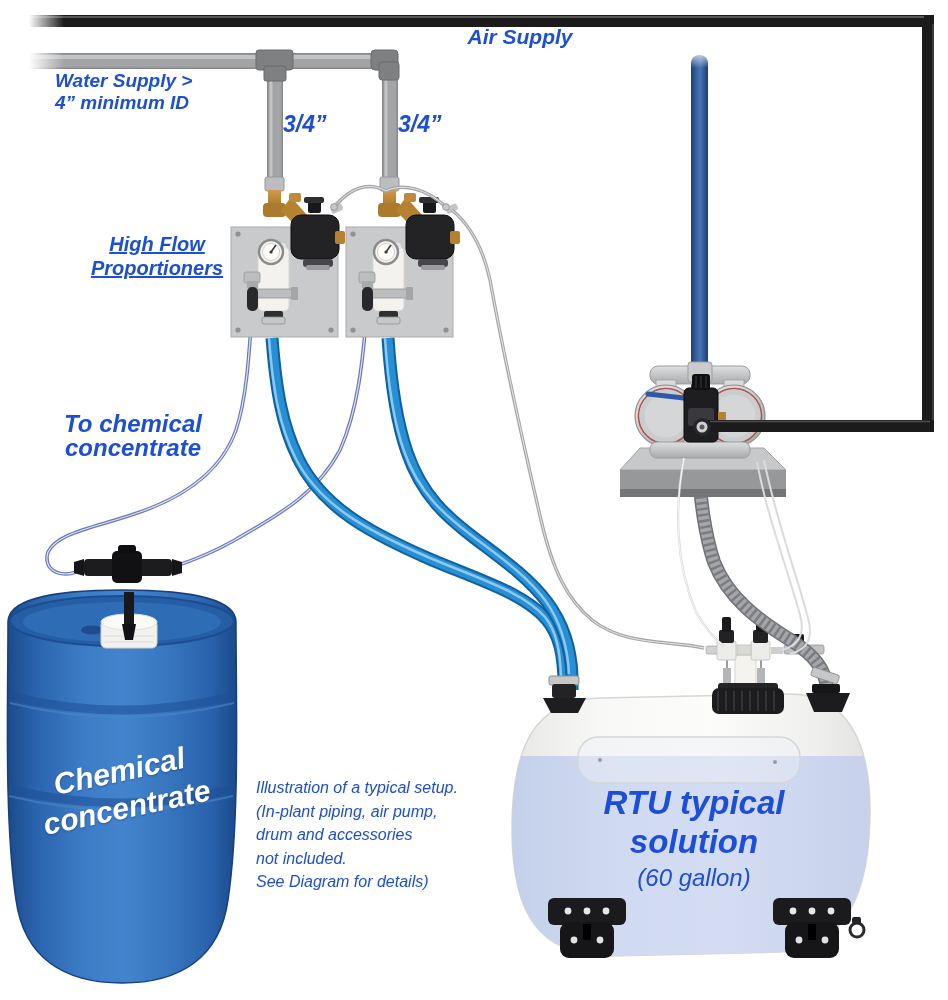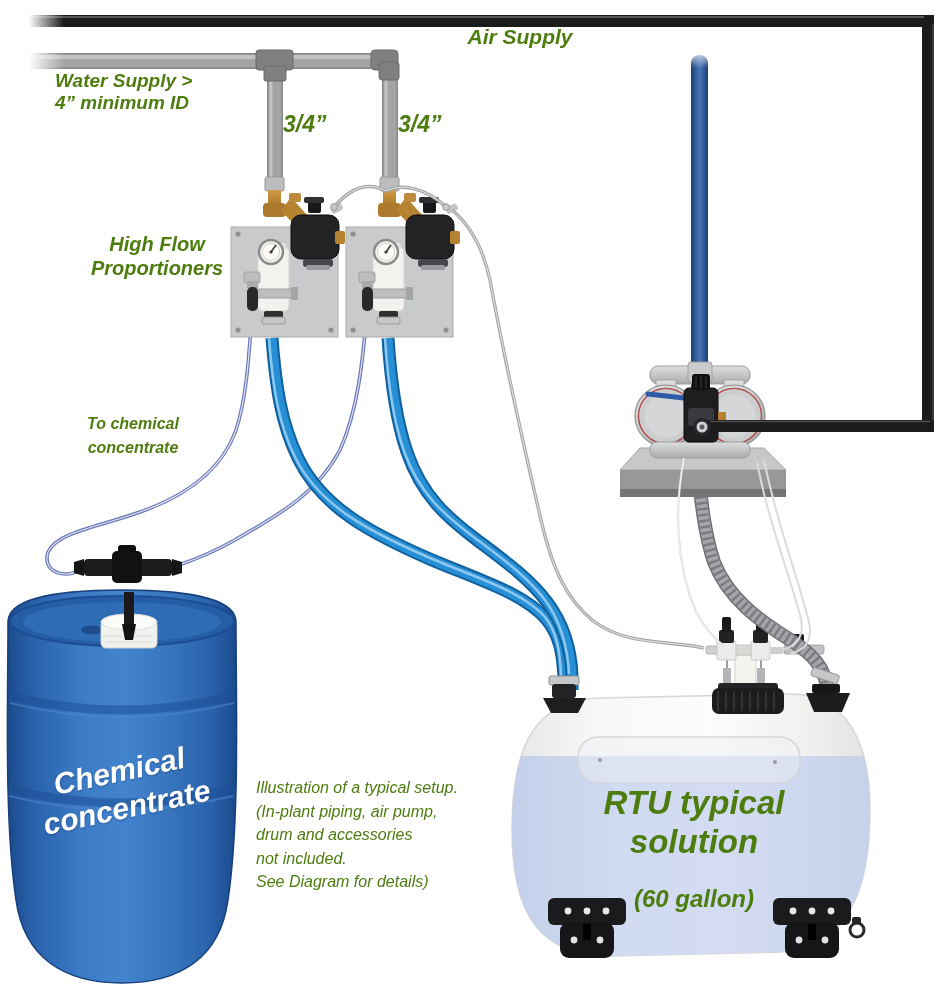--- a/index.html
+++ b/index.html
@@ -1,31 +1,31 @@
 <!DOCTYPE html>
 <html><head>
 <meta charset="utf-8">
 <style>
   html,body{margin:0;padding:0;background:#fff;}
   .stage{position:relative;width:948px;height:1000px;background:#ffffff;overflow:hidden;
          font-family:"Liberation Sans",sans-serif;}
   .stage svg{position:absolute;left:0;top:0;}
-  .lbl{position:absolute;font-style:italic;font-weight:bold;color:#4d7c0f;white-space:nowrap;}
+  .lbl{position:absolute;font-style:italic;font-weight:bold;color:#1d4ed8;white-space:nowrap;}
   .lbl-air{left:455px;top:25px;width:130px;text-align:center;font-size:21px;}
   .lbl-water{left:55px;top:70px;font-size:19px;line-height:22px;}
   .lbl-size-left{left:283px;top:111px;font-size:23px;}
   .lbl-size-right{left:398px;top:111px;font-size:23px;}
-  .lbl-prop{left:58px;top:232px;width:198px;text-align:center;font-size:20px;line-height:24px;}
-  .lbl-tochem{left:33px;top:412px;width:200px;text-align:center;font-size:16px;line-height:24px;}
+  .lbl-prop{left:58px;top:232px;width:198px;text-align:center;font-size:20px;line-height:24px;text-decoration:underline;}
+  .lbl-tochem{left:33px;top:412px;width:200px;text-align:center;font-size:24px;line-height:24px;}
   .lbl-drum{left:18px;top:752px;width:210px;text-align:center;font-size:30px;line-height:37px;
             color:#ffffff;transform:rotate(-12deg);text-shadow:0 1px 2px rgba(10,30,80,.35);}
   .lbl-note{left:256px;top:776px;width:224px;font-size:16px;line-height:23.5px;
             font-weight:normal;}
   .lbl-tank{left:555px;top:783px;width:278px;text-align:center;font-size:33px;line-height:39px;}
-  .lbl-tank .cap{font-size:24px;font-weight:bold;line-height:30px;display:block;margin-top:23px;}
+  .lbl-tank .cap{font-size:24px;font-weight:normal;line-height:30px;display:block;margin-top:2px;}
 </style>
 </head>
 <body>
 
 <div class="stage">
 <svg width="948" height="1000" viewBox="0 0 948 1000">
   <defs>
     <linearGradient id="gDrum" x1="0" y1="0" x2="1" y2="0">
       <stop offset="0" stop-color="#1b4a8c"></stop>
           <stop offset="0.12" stop-color="#2a63ad"></stop>

